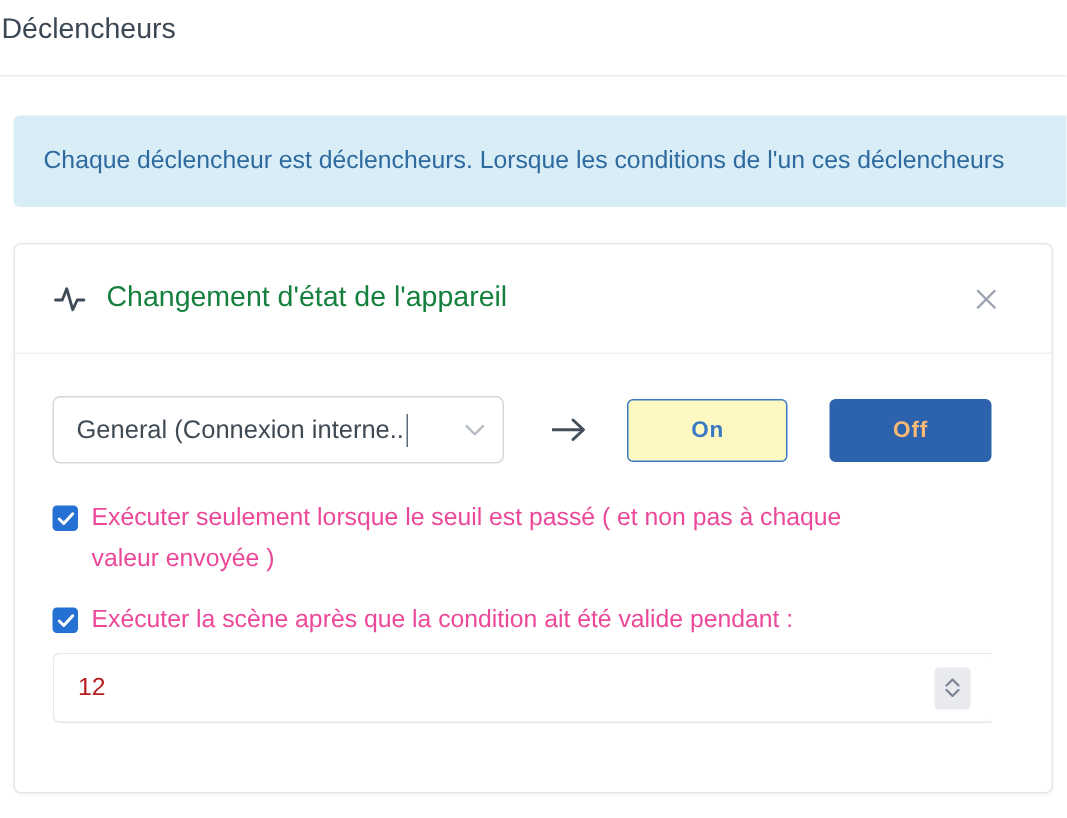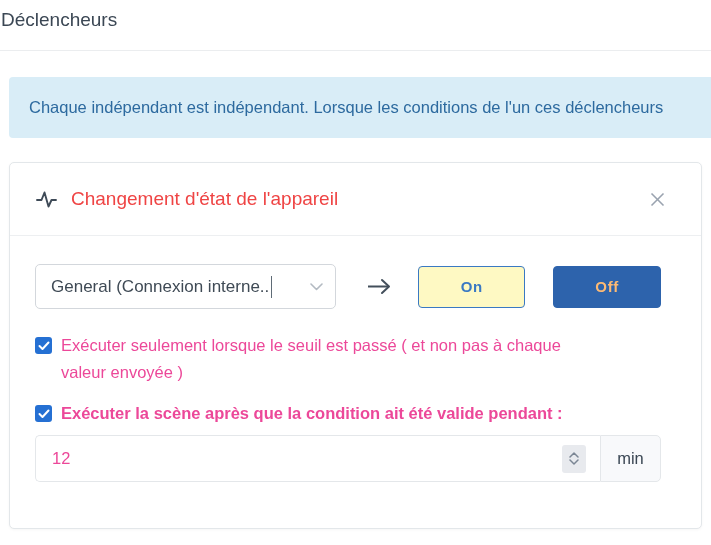--- a/index.html
+++ b/index.html
@@ -41,21 +41,21 @@
     border-radius: 5px;
     box-shadow: 0 1px 3px rgba(0,0,0,0.04);
   }
   .card-header {
     display: flex; align-items: center;
     height: 73px;
     padding: 0 24px 0 26px;
     border-bottom: 1px solid #edeff1;
   }
   .pulse-icon { display: flex; margin-right: 14px; }
-  .card-title { font-size: 19px; color: #ef4444; flex: 1; }
+  .card-title { font-size: 19px; color: #15803d; flex: 1; }
   .close-btn {
     background: none; border: none; padding: 4px; cursor: pointer;
     display: flex; align-items: center; margin-right: 8px;
   }
   .card-body { padding: 28px 40px 46px 25px; }
   .row1 { display: flex; align-items: center; height: 45px; justify-content: flex-end; }
   .select {
     width: 302px; height: 45px;
     border: 1px solid #d3d7dc; border-radius: 5px;
     background: #fff;
@@ -82,21 +82,21 @@
   }
   .btn-on {
     margin-left: 26px; width: 107px;
     background: #fef9c3; border: 1px solid #3a79c3; color: #3a79c3;
   }
   .btn-off {
     margin-left: 28px; width: 108px;
     background: #2d63ac; border: 1px solid #2d63ac; color: #fdba74;
   }
   .check-row { display: flex; align-items: flex-start; margin-top: 23px; }
-  .check-row.second { margin-top: 14px; font-weight: bold; }
+  .check-row.second { margin-top: 14px; }
   .checkbox {
     width: 17px; height: 17px; flex: none;
     margin-top: 5px;
     background: #2570d3; border-radius: 3px;
     display: flex; align-items: center; justify-content: center;
     cursor: pointer;
   }
   .check-label {
     margin-left: 9px;
     font-size: 16.5px; line-height: 27px; color: #ec4899;
@@ -106,21 +106,21 @@
   .num-input-wrap {
     position: relative; flex: 1;
     border: 1px solid #e4e7ea; border-right: none;
     border-radius: 5px 0 0 5px;
     background: #fff;
   }
   .num-input {
     width: 100%; height: 100%;
     border: none; outline: none; background: transparent;
     font-family: "Liberation Sans", sans-serif;
-    font-size: 16.5px; color: #ec4899;
+    font-size: 16.5px; color: #b91c1c;
     padding: 0 50px 0 16px;
   }
   .stepper {
     position: absolute; right: 14px; top: 50%; transform: translateY(-50%);
     width: 24px; height: 28px;
     background: #e8eaee; border-radius: 3px;
     display: flex; flex-direction: column;
     align-items: center; justify-content: center;
     gap: 1px; cursor: pointer;
   }
@@ -134,21 +134,21 @@
   }
 </style>
 </head>
 <body>
 
 <div>
   <div class="page-title">Déclencheurs</div>
   <div class="top-divider"></div>
 
   <div class="banner">
-    <span>Chaque indépendant est indépendant. Lorsque les conditions de l'un ces déclencheurs</span>
+    <span>Chaque déclencheur est déclencheurs. Lorsque les conditions de l'un ces déclencheurs</span>
   </div>
 
   <div class="card">
     <div class="card-header">
       <span class="pulse-icon">
         <svg width="21" height="21" viewBox="0 0 21 21" fill="none">
           <polyline points="1,11 5.5,11 8.5,3.5 12.5,17.5 15.5,11 20,11" stroke="#3e4a57" stroke-width="1.9" stroke-linecap="round" stroke-linejoin="round"></polyline>
         </svg>
       </span>
       <span class="card-title">Changement d'état de l'appareil</span>
@@ -206,18 +206,17 @@
           <input type="text" class="num-input" value="12" style="">
           <span class="stepper">
             <svg width="10" height="6" viewBox="0 0 10 6" fill="none">
               <polyline points="1,5 5,1 9,5" stroke="#7b8694" stroke-width="1.5" stroke-linecap="round" stroke-linejoin="round"></polyline>
             </svg>
             <svg width="10" height="6" viewBox="0 0 10 6" fill="none">
               <polyline points="1,1 5,5 9,1" stroke="#7b8694" stroke-width="1.5" stroke-linecap="round" stroke-linejoin="round"></polyline>
             </svg>
           </span>
         </div>
-        <div class="unit-addon">min</div>
       </div>
 
     </div>
   </div>
 </div>
 
 </body></html>

